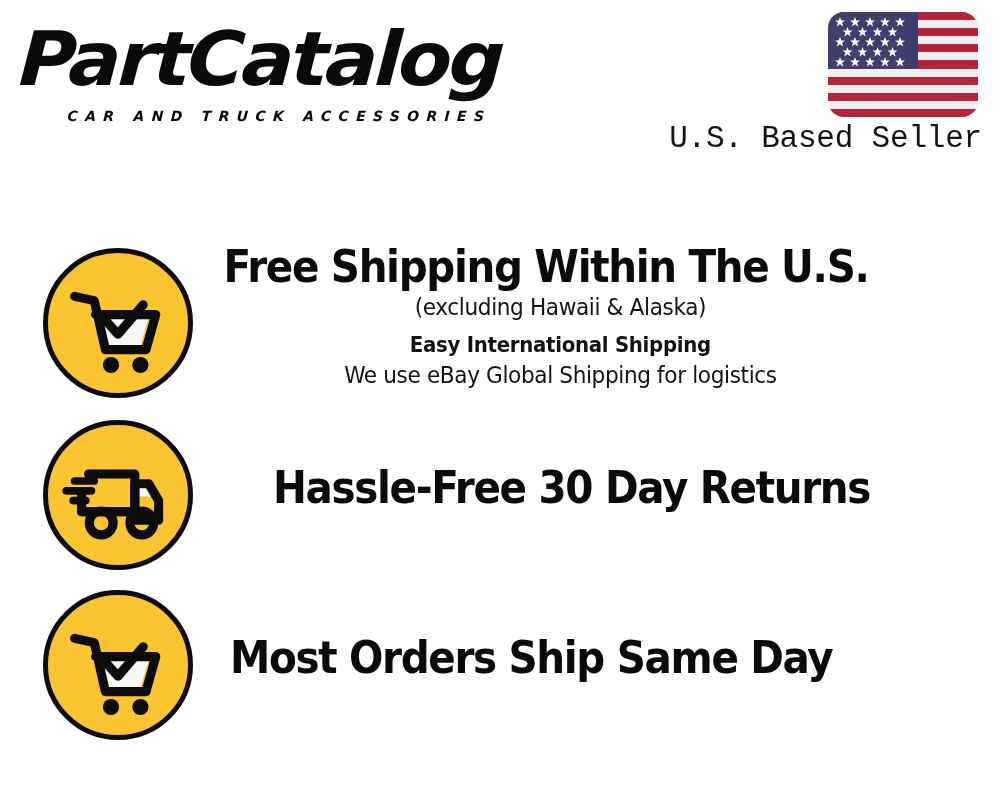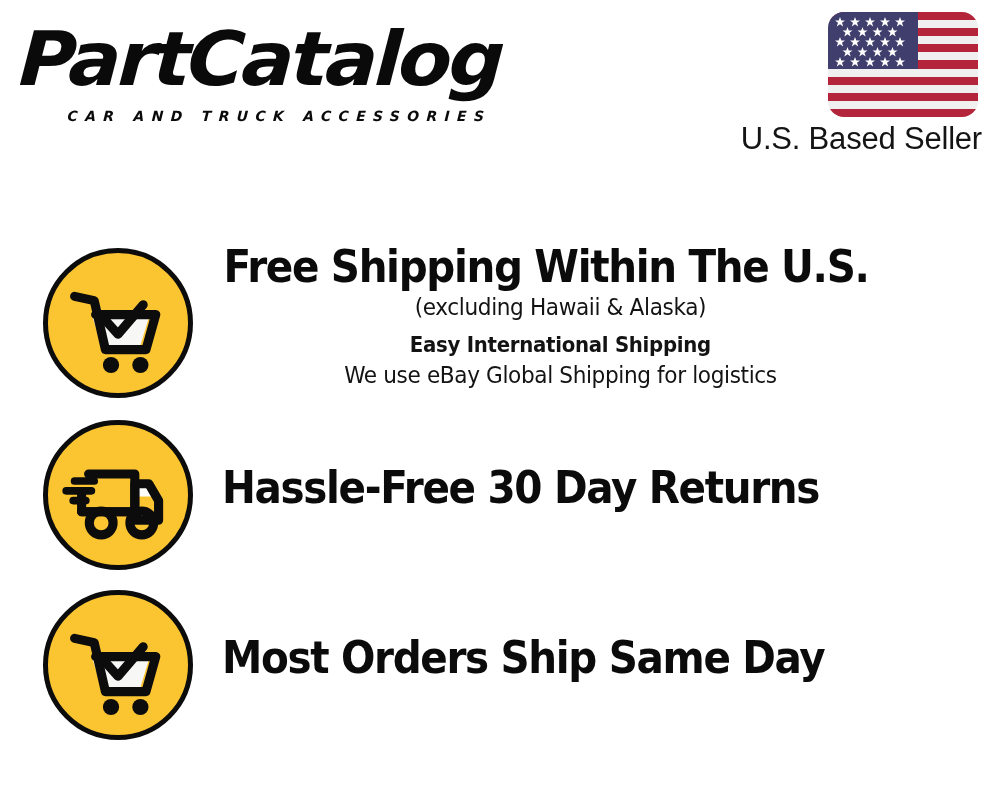--- a/index.html
+++ b/index.html
@@ -90,21 +90,21 @@
     left: 0;
     top: 0;
     width: 60%;
     height: 53.85%;
     background: #3f3e6d;
   }
   #seller-label {
     position: absolute;
     right: 6px;
     top: 112px;
-    font-family: Liberation Sans, sans-serif;
+    font-family: Liberation Mono, monospace;
     font-weight: 400;
     font-size: 31px;
     line-height: 38px;
     letter-spacing: -0.2px;
     color: #141414;
     white-space: nowrap;
     text-align: right;
   }
 
   
@@ -165,25 +165,25 @@
   }
   .gap-above { margin-top: 8px; }
 
   
   #row-free-shipping { top: 0px; }
   #row-free-shipping .feature-icon { top: 12px; }
   #row-free-shipping .feature-text { top: 6px; text-align: center; }
 
   #row-returns { top: 184px; }
   #row-returns .feature-icon { top: 0px; }
-  #row-returns .feature-text { top: 43px; }
+  #row-returns .feature-text { top: 43px; text-align: right; }
 
   #row-same-day { top: 354px; }
   #row-same-day .feature-icon { top: 0px; }
-  #row-same-day .feature-text { top: 43px; }
+  #row-same-day .feature-text { top: 43px; margin-left: 8px; }
 </style>
 </head>
 <body>
 
 <div id="brand-logo">
   <div id="brand-wordmark">PartCatalog</div>
   <div id="brand-tagline">CAR AND TRUCK ACCESSORIES</div>
 </div>
 
 <div id="seller-badge">

